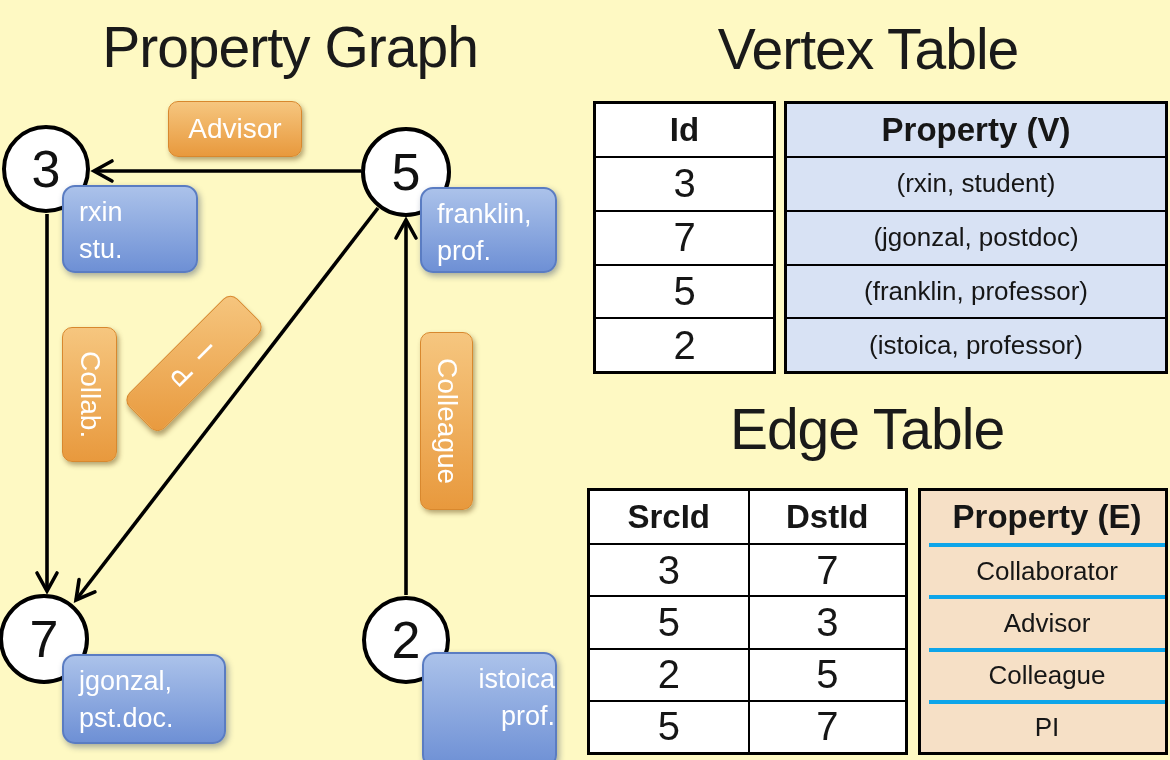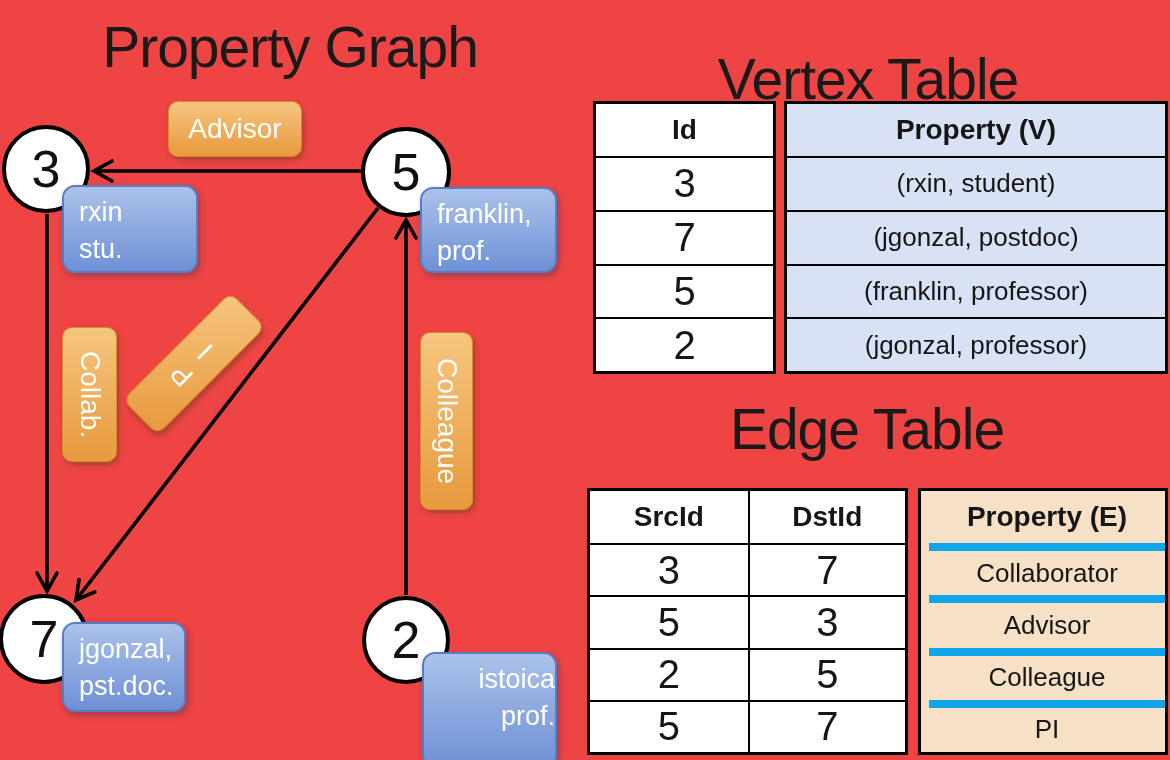--- a/index.html
+++ b/index.html
@@ -1,23 +1,23 @@
 <!DOCTYPE html>
 <html><head>
 <meta charset="utf-8">
 <style>
   html,body{margin:0;padding:0;background:#ffffff;}
   .stage{
     position:relative;width:1170px;height:760px;overflow:hidden;
-    background:#ef4444;font-family:"Liberation Sans", sans-serif;color:#161616;
+    background:#fef9c3;font-family:"Liberation Sans", sans-serif;color:#161616;
   }
   .title{position:absolute;text-align:center;font-size:57px;font-weight:400;
     letter-spacing:-1px;color:#1a1a1a;white-space:nowrap;}
   .graph-title{left:0;width:580px;top:14px;}
-  .vertex-title{left:578px;width:580px;top:16px;margin-top:30px;}
+  .vertex-title{left:578px;width:580px;top:16px;}
   .edge-title{left:577px;width:580px;top:396px;}
 
   
   svg.edges{position:absolute;left:0;top:0;z-index:1;}
   .node{
     position:absolute;z-index:2;background:#fff;border:4px solid #000;border-radius:50%;
     display:flex;align-items:center;justify-content:center;
     font-size:52px;color:#111;box-sizing:border-box;
   }
   .elabel{
@@ -48,35 +48,35 @@
 
   
   .tbl{
     position:absolute;border:3px solid #000;box-sizing:border-box;
     display:grid;background:#fff;z-index:1;
   }
   .tbl > div{
     display:flex;align-items:center;justify-content:center;
     box-sizing:border-box;white-space:nowrap;
   }
-  .tbl .hdr{font-weight:bold;font-size:28px;}
+  .tbl .hdr{font-weight:bold;font-size:33px;}
   .tbl .num{font-size:40px;font-weight:400;}
   .tbl .val{font-size:26px;}
 
   .vtbl-id{left:593px;top:101px;width:183px;height:273px;grid-template-rows:52px 1fr 1fr 1fr 1fr;}
   .vtbl-id > div + div{border-top:2px solid #000;}
   .vtbl-prop{left:784px;top:101px;width:384px;height:273px;background:#d8e2f4;grid-template-rows:52px 1fr 1fr 1fr 1fr;}
   .vtbl-prop > div + div{border-top:2px solid #000;}
 
   .etbl-ids{left:587px;top:488px;width:321px;height:267px;
     grid-template-columns:1fr 1fr;grid-template-rows:52px 1fr 1fr 1fr 1fr;}
   .etbl-ids > div:nth-child(even){border-left:2px solid #000;}
   .etbl-ids > div:nth-child(n+3){border-top:2px solid #000;}
   .etbl-prop{left:918px;top:488px;width:250px;height:267px;background:#f6e0c6;grid-template-rows:52px 1fr 1fr 1fr 1fr;padding-left:8px;}
-  .etbl-prop > div + div{border-top:8px solid #0ea5e9;}
+  .etbl-prop > div + div{border-top:4px solid #0ea5e9;}
 </style>
 </head>
 <body>
 
 <div class="stage">
 
   <div class="title graph-title">Property Graph</div>
   <div class="title vertex-title">Vertex Table</div>
   <div class="title edge-title">Edge Table</div>
 
@@ -111,21 +111,21 @@
   <div class="elabel vert" style="left:420px;top:332px;width:53px;height:178px;">Colleague</div>
 
   <div class="vlabel" style="left:62px;top:185px;width:136px;height:88px;">
     <span>rxin</span>
     <span>stu.</span>
   </div>
   <div class="vlabel" style="left:420px;top:187px;width:137px;height:86px;">
     <span>franklin,</span>
     <span>prof.</span>
   </div>
-  <div class="vlabel" style="left:62px;top:622px;width:124px;height:90px;">
+  <div class="vlabel" style="left:62px;top:654px;width:164px;height:90px;">
     <span>jgonzal,</span>
     <span>pst.doc.</span>
   </div>
   <div class="vlabel" style="left:422px;top:652px;width:135px;height:116px;text-align:right;">
     <span>istoica</span>
     <span>prof.</span>
   </div>
 
   <div class="tbl vtbl-id">
     <div class="hdr">Id</div>
@@ -133,21 +133,21 @@
     <div class="num">7</div>
     <div class="num">5</div>
     <div class="num">2</div>
   </div>
 
   <div class="tbl vtbl-prop">
     <div class="hdr">Property (V)</div>
     <div class="val">(rxin, student)</div>
     <div class="val">(jgonzal, postdoc)</div>
     <div class="val">(franklin, professor)</div>
-    <div class="val">(jgonzal, professor)</div>
+    <div class="val">(istoica, professor)</div>
   </div>
 
   <div class="tbl etbl-ids">
     <div class="hdr">SrcId</div>
     <div class="hdr">DstId</div>
     <div class="num">3</div>
     <div class="num">7</div>
     <div class="num">5</div>
     <div class="num">3</div>
     <div class="num">2</div>

